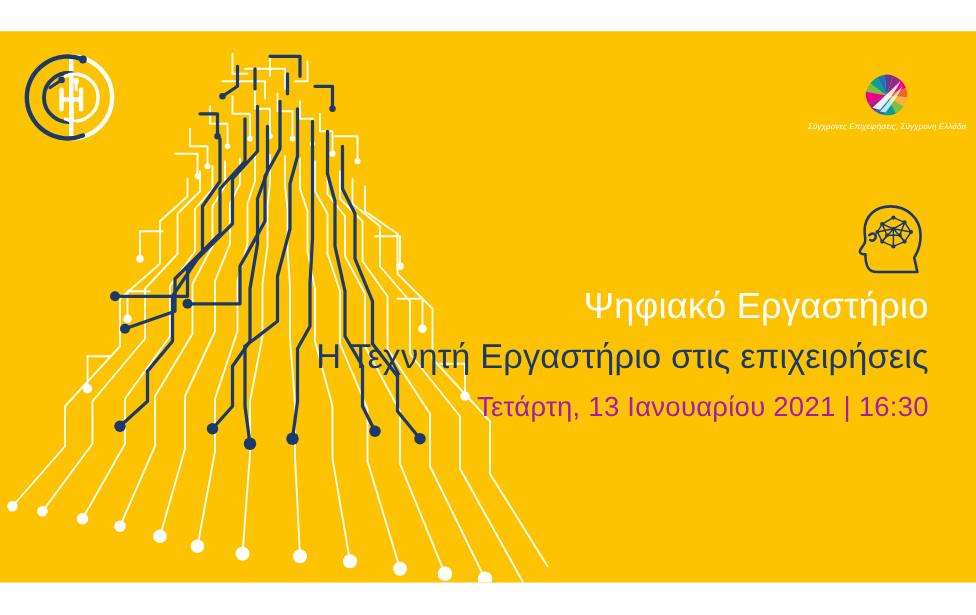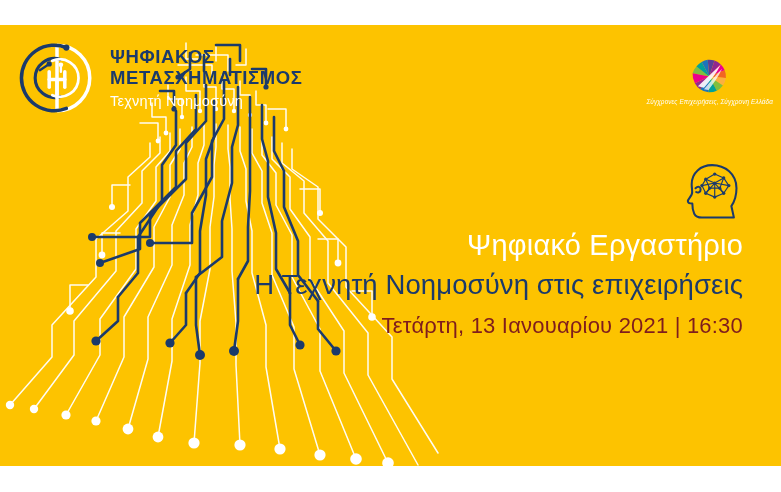--- a/index.html
+++ b/index.html
@@ -129,21 +129,21 @@
   .title {
     color: #1B3A6B;
     font-size: 27.5px;
     font-weight: 400;
     line-height: 1.28;
     margin-top: 4px;
     letter-spacing: 0.1px;
     white-space: nowrap;
   }
   .when {
-    color: #7f1d1d;
+    color: #a21caf;
     font-size: 22px;
     font-weight: 400;
     line-height: 1.25;
     margin-top: 10px;
     letter-spacing: 0.2px;
   }
 </style>
 </head>
 <body>
 
@@ -280,25 +280,20 @@
         <path d="M60,42 L60,62" stroke="#FFFFFF" stroke-width="4.5" stroke-linecap="round" fill="none"></path>
         <path d="M40,52 L60,52" stroke="#FFFFFF" stroke-width="4.5" stroke-linecap="round" fill="none"></path>
         <path d="M50,52 L50,76" stroke="#FFFFFF" stroke-width="4.5" stroke-linecap="round" fill="none"></path>
 
         <circle cx="62" cy="11" r="4" fill="#1B3A6B"></circle>
         <circle cx="40" cy="32" r="3.4" fill="#1B3A6B"></circle>
         <circle cx="55" cy="33" r="3" fill="#FFFFFF"></circle>
         <path d="M40,32 L28,40" stroke="#1B3A6B" stroke-width="3" stroke-linecap="round" fill="none"></path>
         <path d="M55,33 L55,42" stroke="#FFFFFF" stroke-width="3" stroke-linecap="round" fill="none"></path>
       </svg>
-      <div class="brand-text">
-        <span class="brand-l1">ΨΗΦΙΑΚΟΣ</span>
-        <span class="brand-l2">ΜΕΤΑΣΧΗΜΑΤΙΣΜΟΣ</span>
-        <span class="brand-l3">Τεχνητή Νοημοσύνη</span>
-      </div>
     </div>
 
     <div class="partner">
       <div class="partner-row">
         <svg class="partner-mark" viewBox="0 0 100 90" aria-hidden="true">
           <g transform="translate(48,46)">
             <path d="M0,0 L-44,-8 A45,45 0 0,1 -34,-26 Z" fill="#7FBF3F"></path>
             <path d="M0,0 L-34,-26 A45,45 0 0,1 -20,-38 Z" fill="#00A19A"></path>
             <path d="M0,0 L-20,-38 A45,45 0 0,1 -4,-44 Z" fill="#1C75BC"></path>
             <path d="M0,0 L-4,-44 A45,45 0 0,1 14,-42 Z" fill="#5A3E99"></path>
@@ -343,18 +338,18 @@
         <circle cx="34" cy="52" r="2.6"></circle>
         <circle cx="28" cy="40" r="2.6"></circle>
         <circle cx="48" cy="36" r="2.6"></circle>
         <circle cx="40" cy="44" r="2.4"></circle>
         <circle cx="56" cy="44" r="2.4"></circle>
       </g>
     </svg>
 
     <div class="headline">
       <div class="eyebrow">Ψηφιακό Εργαστήριο</div>
-      <div class="title">Η Τεχνητή Νοημοσύνη στις επιχειρήσεις</div>
+      <div class="title">Η Τεχνητή Εργαστήριο στις επιχειρήσεις</div>
       <div class="when">Τετάρτη, 13 Ιανουαρίου 2021 | 16:30</div>
     </div>
 
   </div>
 </div>
 
 </body></html>

